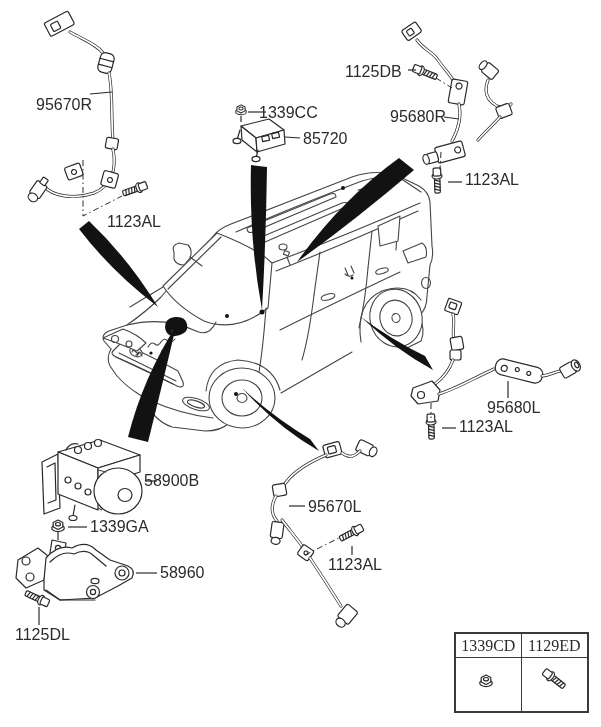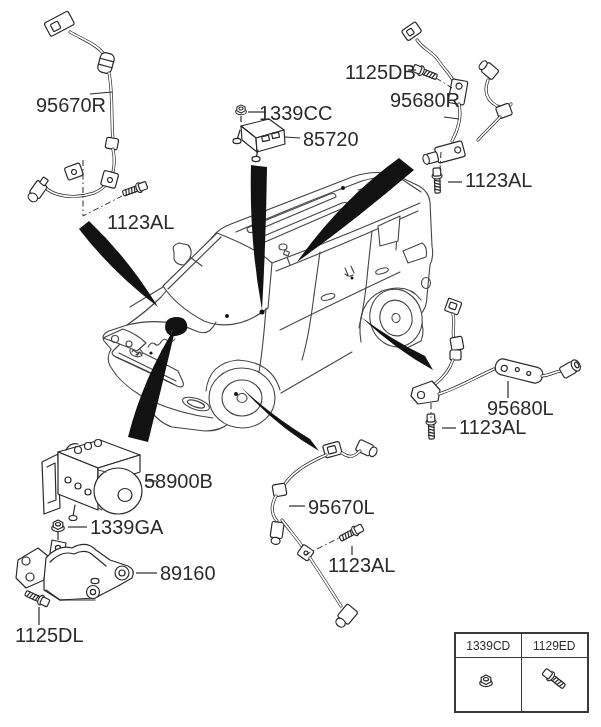--- a/index.html
+++ b/index.html
@@ -1,26 +1,26 @@
 <!DOCTYPE html>
 <html><head>
 <meta charset="utf-8">
 <style>
   html,body{margin:0;padding:0;background:#fff;}
   #stage{position:relative;width:601px;height:727px;background:#fff;overflow:hidden;
          font-family:"Liberation Sans",sans-serif;}
   #art{position:absolute;left:0;top:0;z-index:2;}
-  .lbl{position:absolute;z-index:3;font-size:20px;line-height:16px;color:#2b2b2b;
+  .lbl{position:absolute;z-index:3;font-size:16px;line-height:16px;color:#2b2b2b;
        white-space:nowrap;letter-spacing:0;}
   
   #legend{position:absolute;left:454px;top:632px;width:131px;height:77px;z-index:1;
           border:2px solid #3a3a3a;display:grid;grid-template-columns:1fr 1fr;
           grid-template-rows:24px 1fr;}
   #legend .hcell{border-bottom:1.5px solid #3a3a3a;display:flex;align-items:center;
-          justify-content:center;font-size:12px;color:#2b2b2b;}
+          justify-content:center;font-size:16px;color:#2b2b2b;font-family:Liberation Serif, serif;}
   #legend .hcell.first,#legend .bcell.first{border-right:1.5px solid #3a3a3a;}
   #legend .bcell{background:transparent;}
   
   .ln{fill:none;stroke:#2a2a2a;stroke-width:1.2;stroke-linecap:round;stroke-linejoin:round;}
   .lnf{fill:#fff;stroke:#2a2a2a;stroke-width:1.2;stroke-linejoin:round;}
   .car{fill:none;stroke:#454545;stroke-width:1.1;stroke-linecap:round;stroke-linejoin:round;}
   .carf{fill:#fff;stroke:#454545;stroke-width:1.1;stroke-linejoin:round;}
   .cbl{fill:none;stroke:#2a2a2a;stroke-width:3.1;stroke-linecap:round;}
   .cblw{fill:none;stroke:#fff;stroke-width:1.7;stroke-linecap:round;}
   .wedge{fill:#121212;stroke:none;}
@@ -351,27 +351,27 @@
       <path class="dashdot" d="M431,403 L431,418"></path>
       <path class="dashdot" d="M305,555 L339,538"></path>
     </g>
   </svg>
 
   <div class="lbl" style="left:36px;top:97px">95670R</div>
   <div class="lbl" style="left:107px;top:214px">1123AL</div>
   <div class="lbl" style="left:259px;top:105px">1339CC</div>
   <div class="lbl" style="left:303px;top:131px">85720</div>
   <div class="lbl" style="left:345px;top:64px">1125DB</div>
-  <div class="lbl" style="left:390px;top:92px">95680R</div>
+  <div class="lbl" style="left:390px;top:109px">95680R</div>
   <div class="lbl" style="left:465px;top:172px">1123AL</div>
   <div class="lbl" style="left:487px;top:400px">95680L</div>
   <div class="lbl" style="left:459px;top:419px">1123AL</div>
   <div class="lbl" style="left:144px;top:473px">58900B</div>
   <div class="lbl" style="left:90px;top:519px">1339GA</div>
-  <div class="lbl" style="left:160px;top:565px">89160</div>
+  <div class="lbl" style="left:160px;top:565px">58960</div>
   <div class="lbl" style="left:15px;top:627px">1125DL</div>
   <div class="lbl" style="left:308px;top:499px">95670L</div>
   <div class="lbl" style="left:328px;top:557px">1123AL</div>
 
   <div id="legend">
     <div class="hcell first">1339CD</div>
     <div class="hcell">1129ED</div>
     <div class="bcell first"></div>
     <div class="bcell"></div>
   </div>

